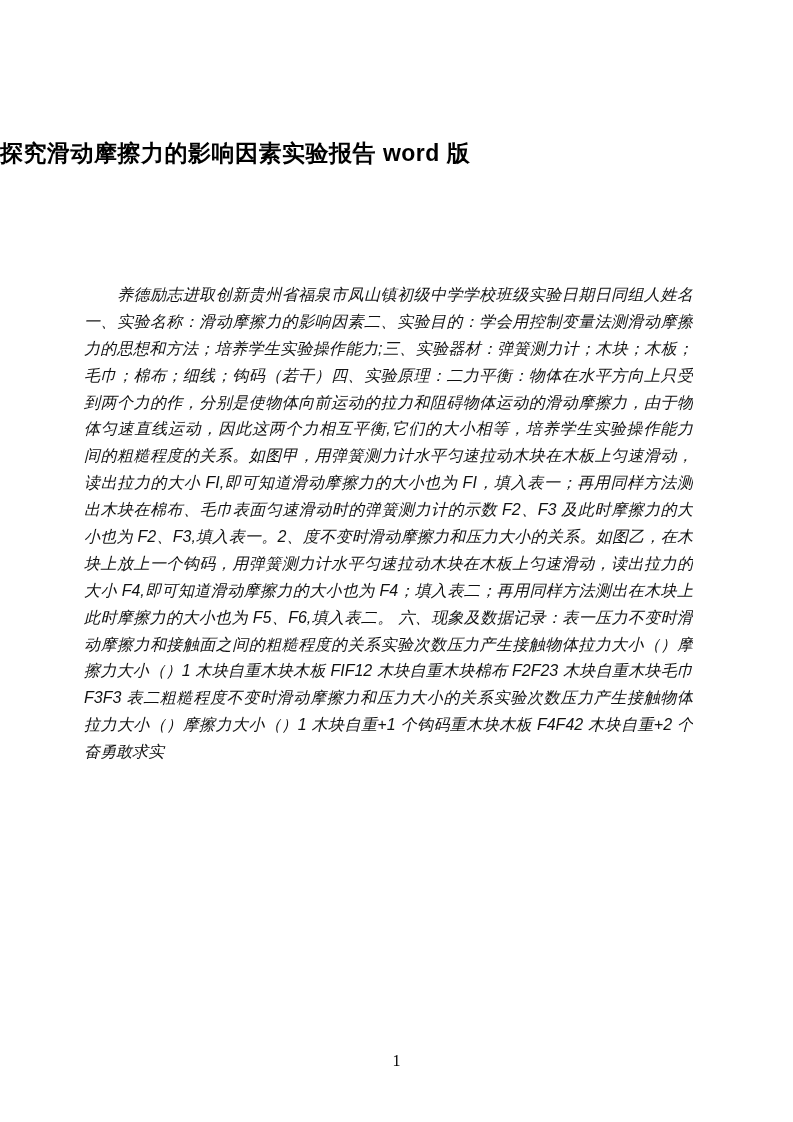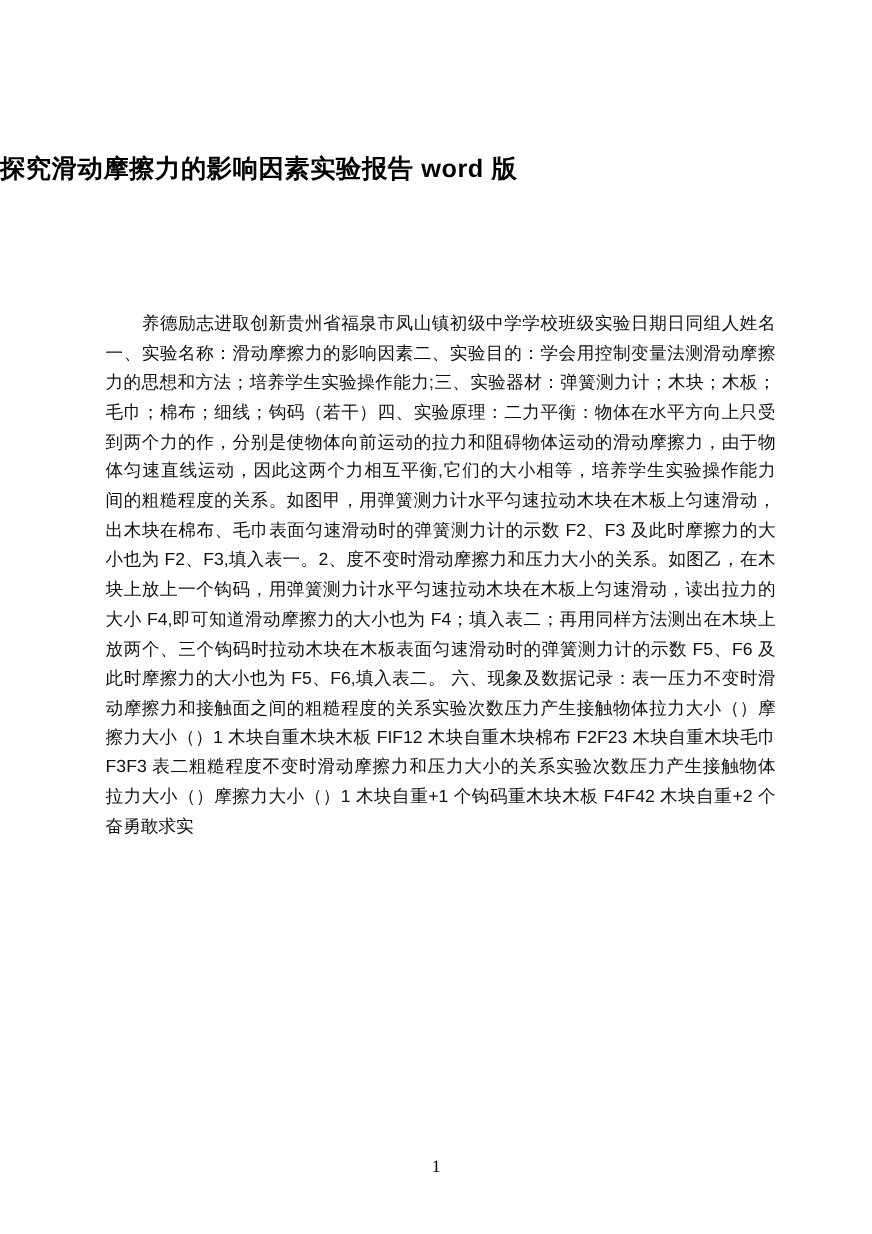--- a/index.html
+++ b/index.html
@@ -30,23 +30,24 @@
     text-align: left;
     font-size: 23px;
     line-height: 34px;
     font-weight: bold;
     color: #000000;
     letter-spacing: 0.5px;
     white-space: nowrap;
   }
   .text-block {
     position: absolute;
-    left: 96px;
+    left: 84px;
     top: 282px;
     width: 609px;
+    font-style: italic;
   }
   .line {
     font-size: 16px;
     height: 26.9px;
     line-height: 26.9px;
     white-space: nowrap;
     overflow: hidden;
     color: #111111;
     text-align: justify;
     text-align-last: justify;
@@ -75,25 +76,25 @@
   <div class="doc-title">探究滑动摩擦力的影响因素实验报告 word 版</div>
 
   <div class="text-block">
     <div class="line">　　养德励志进取创新贵州省福泉市凤山镇初级中学学校班级实验日期日同组人姓名</div>
     <div class="line">一、实验名称：滑动摩擦力的影响因素二、实验目的：学会用控制变量法测滑动摩擦</div>
     <div class="line">力的思想和方法；培养学生实验操作能力;三、实验器材：弹簧测力计；木块；木板；</div>
     <div class="line">毛巾；棉布；细线；钩码（若干）四、实验原理：二力平衡：物体在水平方向上只受</div>
     <div class="line">到两个力的作，分别是使物体向前运动的拉力和阻碍物体运动的滑动摩擦力，由于物</div>
     <div class="line">体匀速直线运动，因此这两个力相互平衡,它们的大小相等，培养学生实验操作能力</div>
     <div class="line">间的粗糙程度的关系。如图甲，用弹簧测力计水平匀速拉动木块在木板上匀速滑动，</div>
+    <div class="line">读出拉力的大小 FI,即可知道滑动摩擦力的大小也为 FI，填入表一；再用同样方法测</div>
     <div class="line">出木块在棉布、毛巾表面匀速滑动时的弹簧测力计的示数 F2、F3 及此时摩擦力的大</div>
     <div class="line">小也为 F2、F3,填入表一。2、度不变时滑动摩擦力和压力大小的关系。如图乙，在木</div>
     <div class="line">块上放上一个钩码，用弹簧测力计水平匀速拉动木块在木板上匀速滑动，读出拉力的</div>
     <div class="line">大小 F4,即可知道滑动摩擦力的大小也为 F4；填入表二；再用同样方法测出在木块上</div>
-    <div class="line">放两个、三个钩码时拉动木块在木板表面匀速滑动时的弹簧测力计的示数 F5、F6 及</div>
     <div class="line">此时摩擦力的大小也为 F5、F6,填入表二。 六、现象及数据记录：表一压力不变时滑</div>
     <div class="line">动摩擦力和接触面之间的粗糙程度的关系实验次数压力产生接触物体拉力大小（）摩</div>
     <div class="line">擦力大小（）1 木块自重木块木板 FIF12 木块自重木块棉布 F2F23 木块自重木块毛巾</div>
     <div class="line">F3F3 表二粗糙程度不变时滑动摩擦力和压力大小的关系实验次数压力产生接触物体</div>
     <div class="line">拉力大小（）摩擦力大小（）1 木块自重+1 个钩码重木块木板 F4F42 木块自重+2 个</div>
     <div class="line last">奋勇敢求实</div>
   </div>
 
   <div class="page-number">1</div>
 

